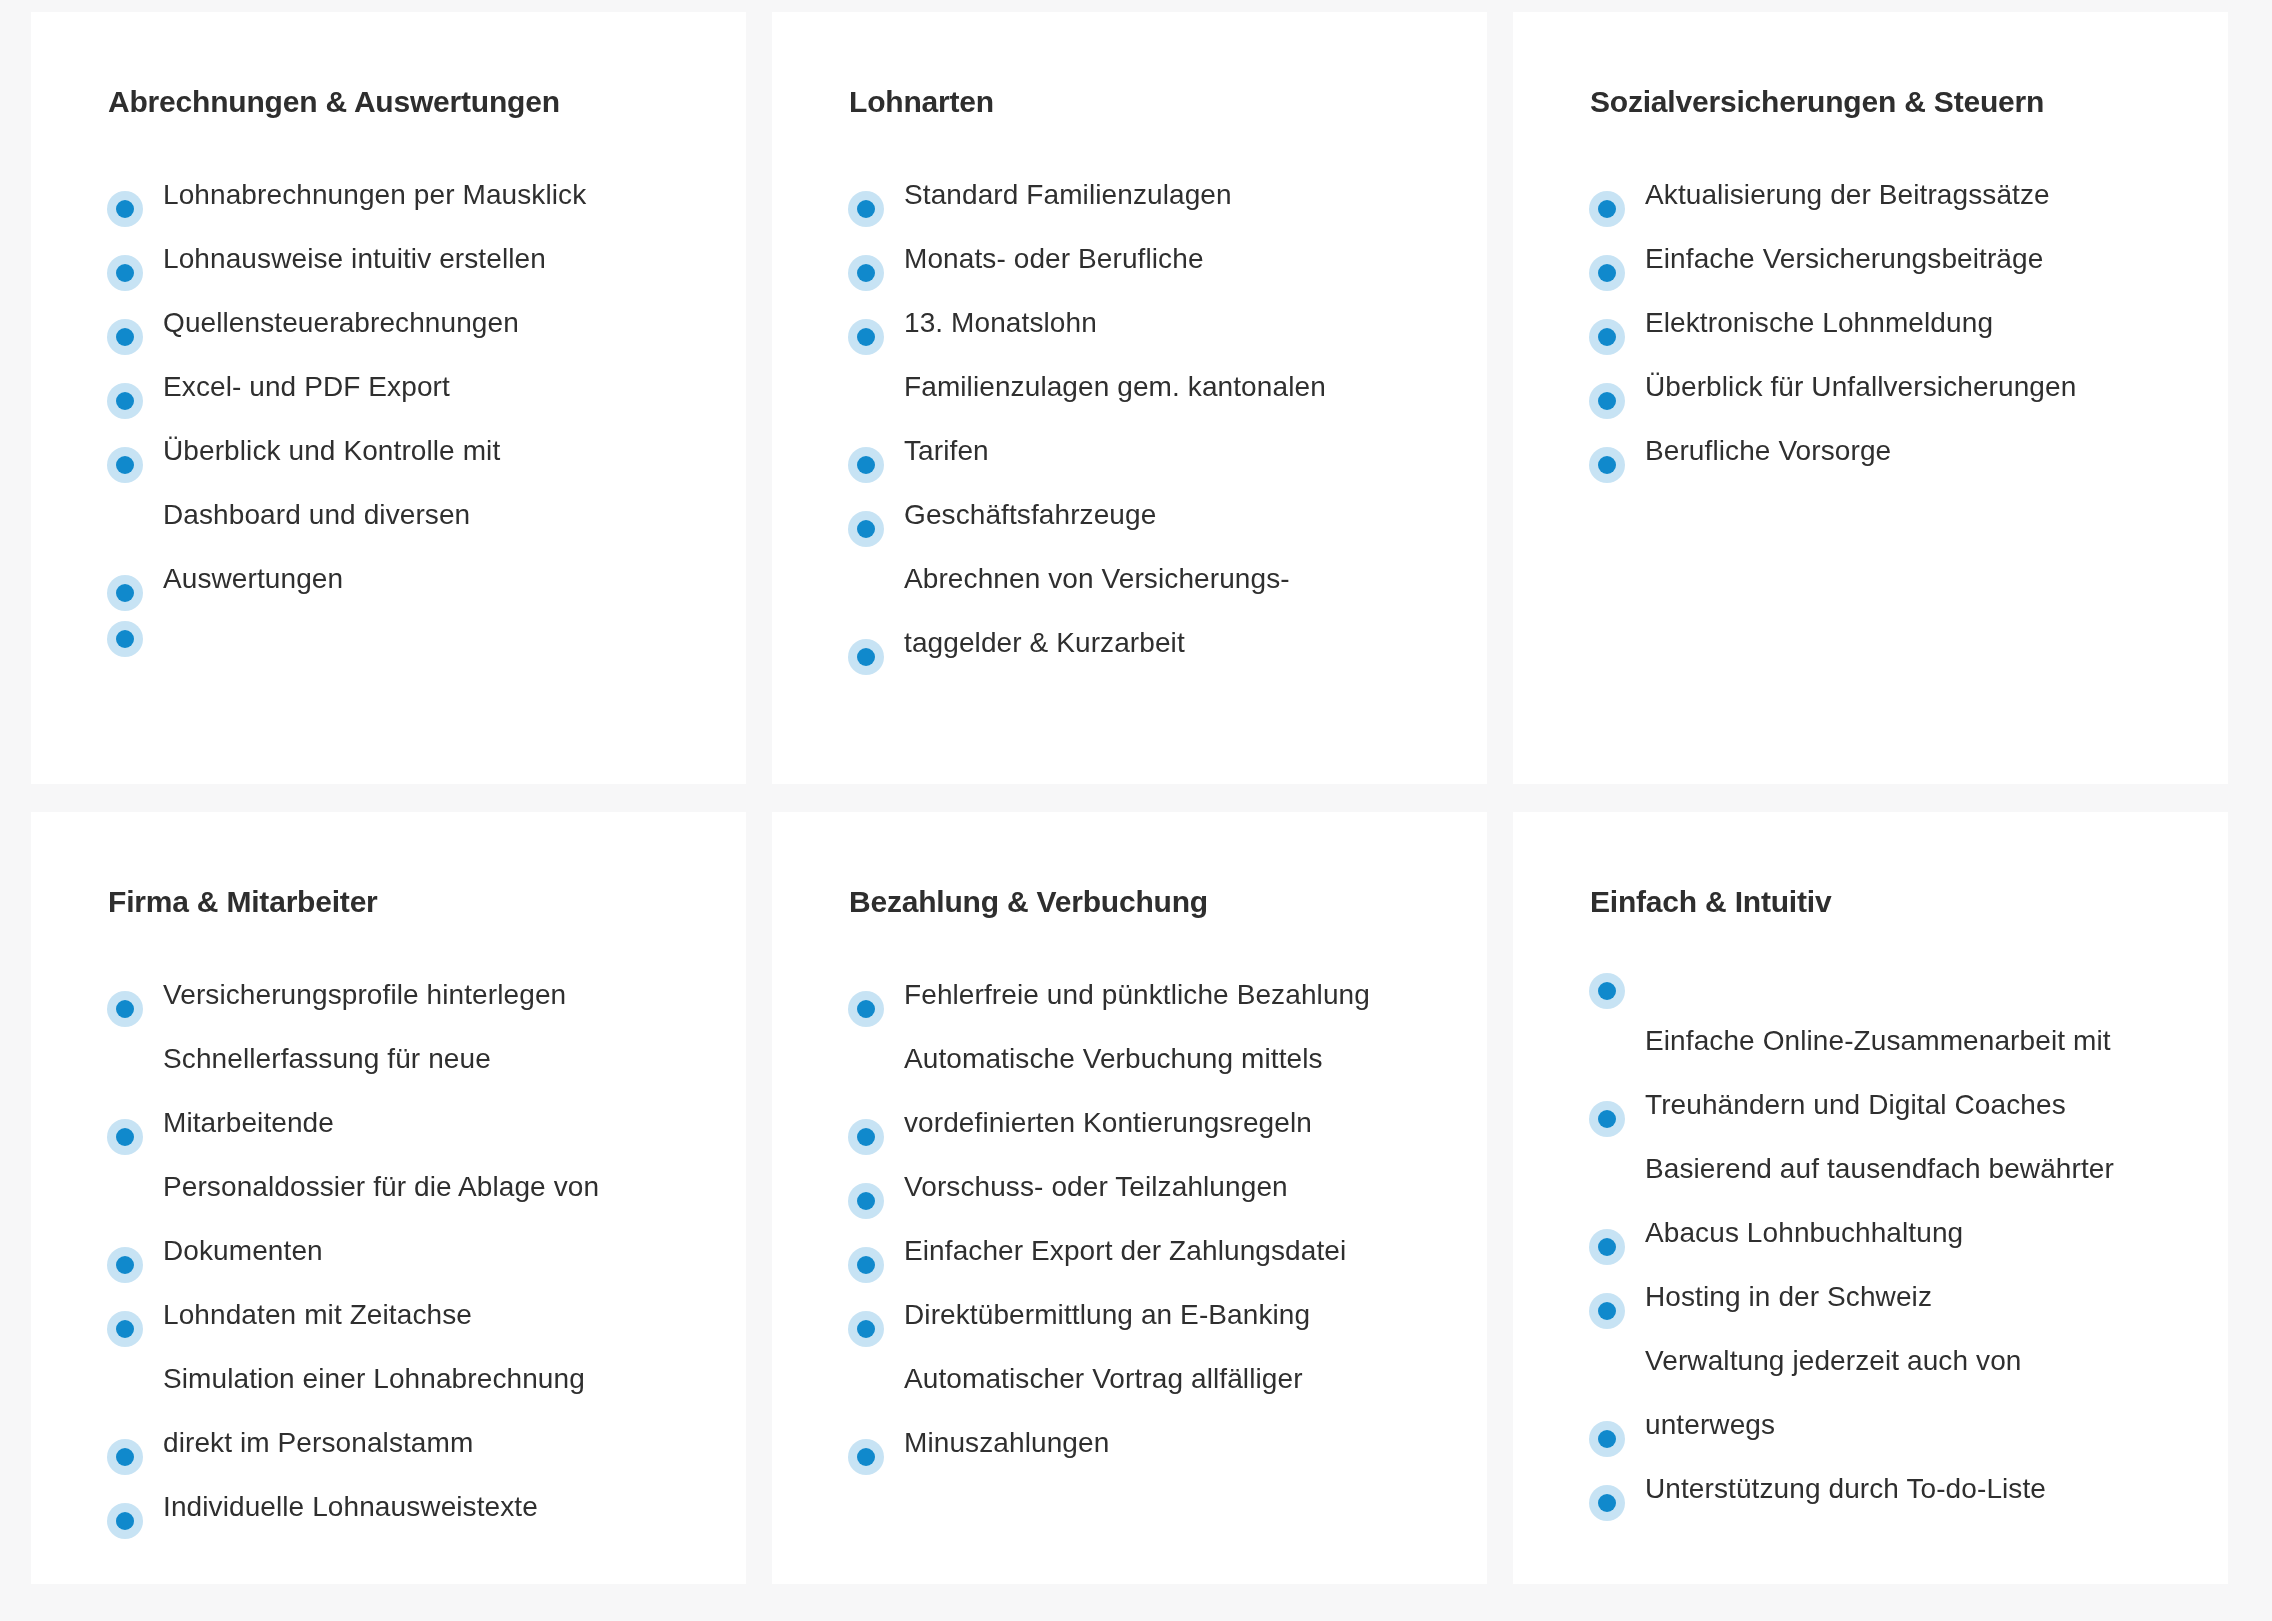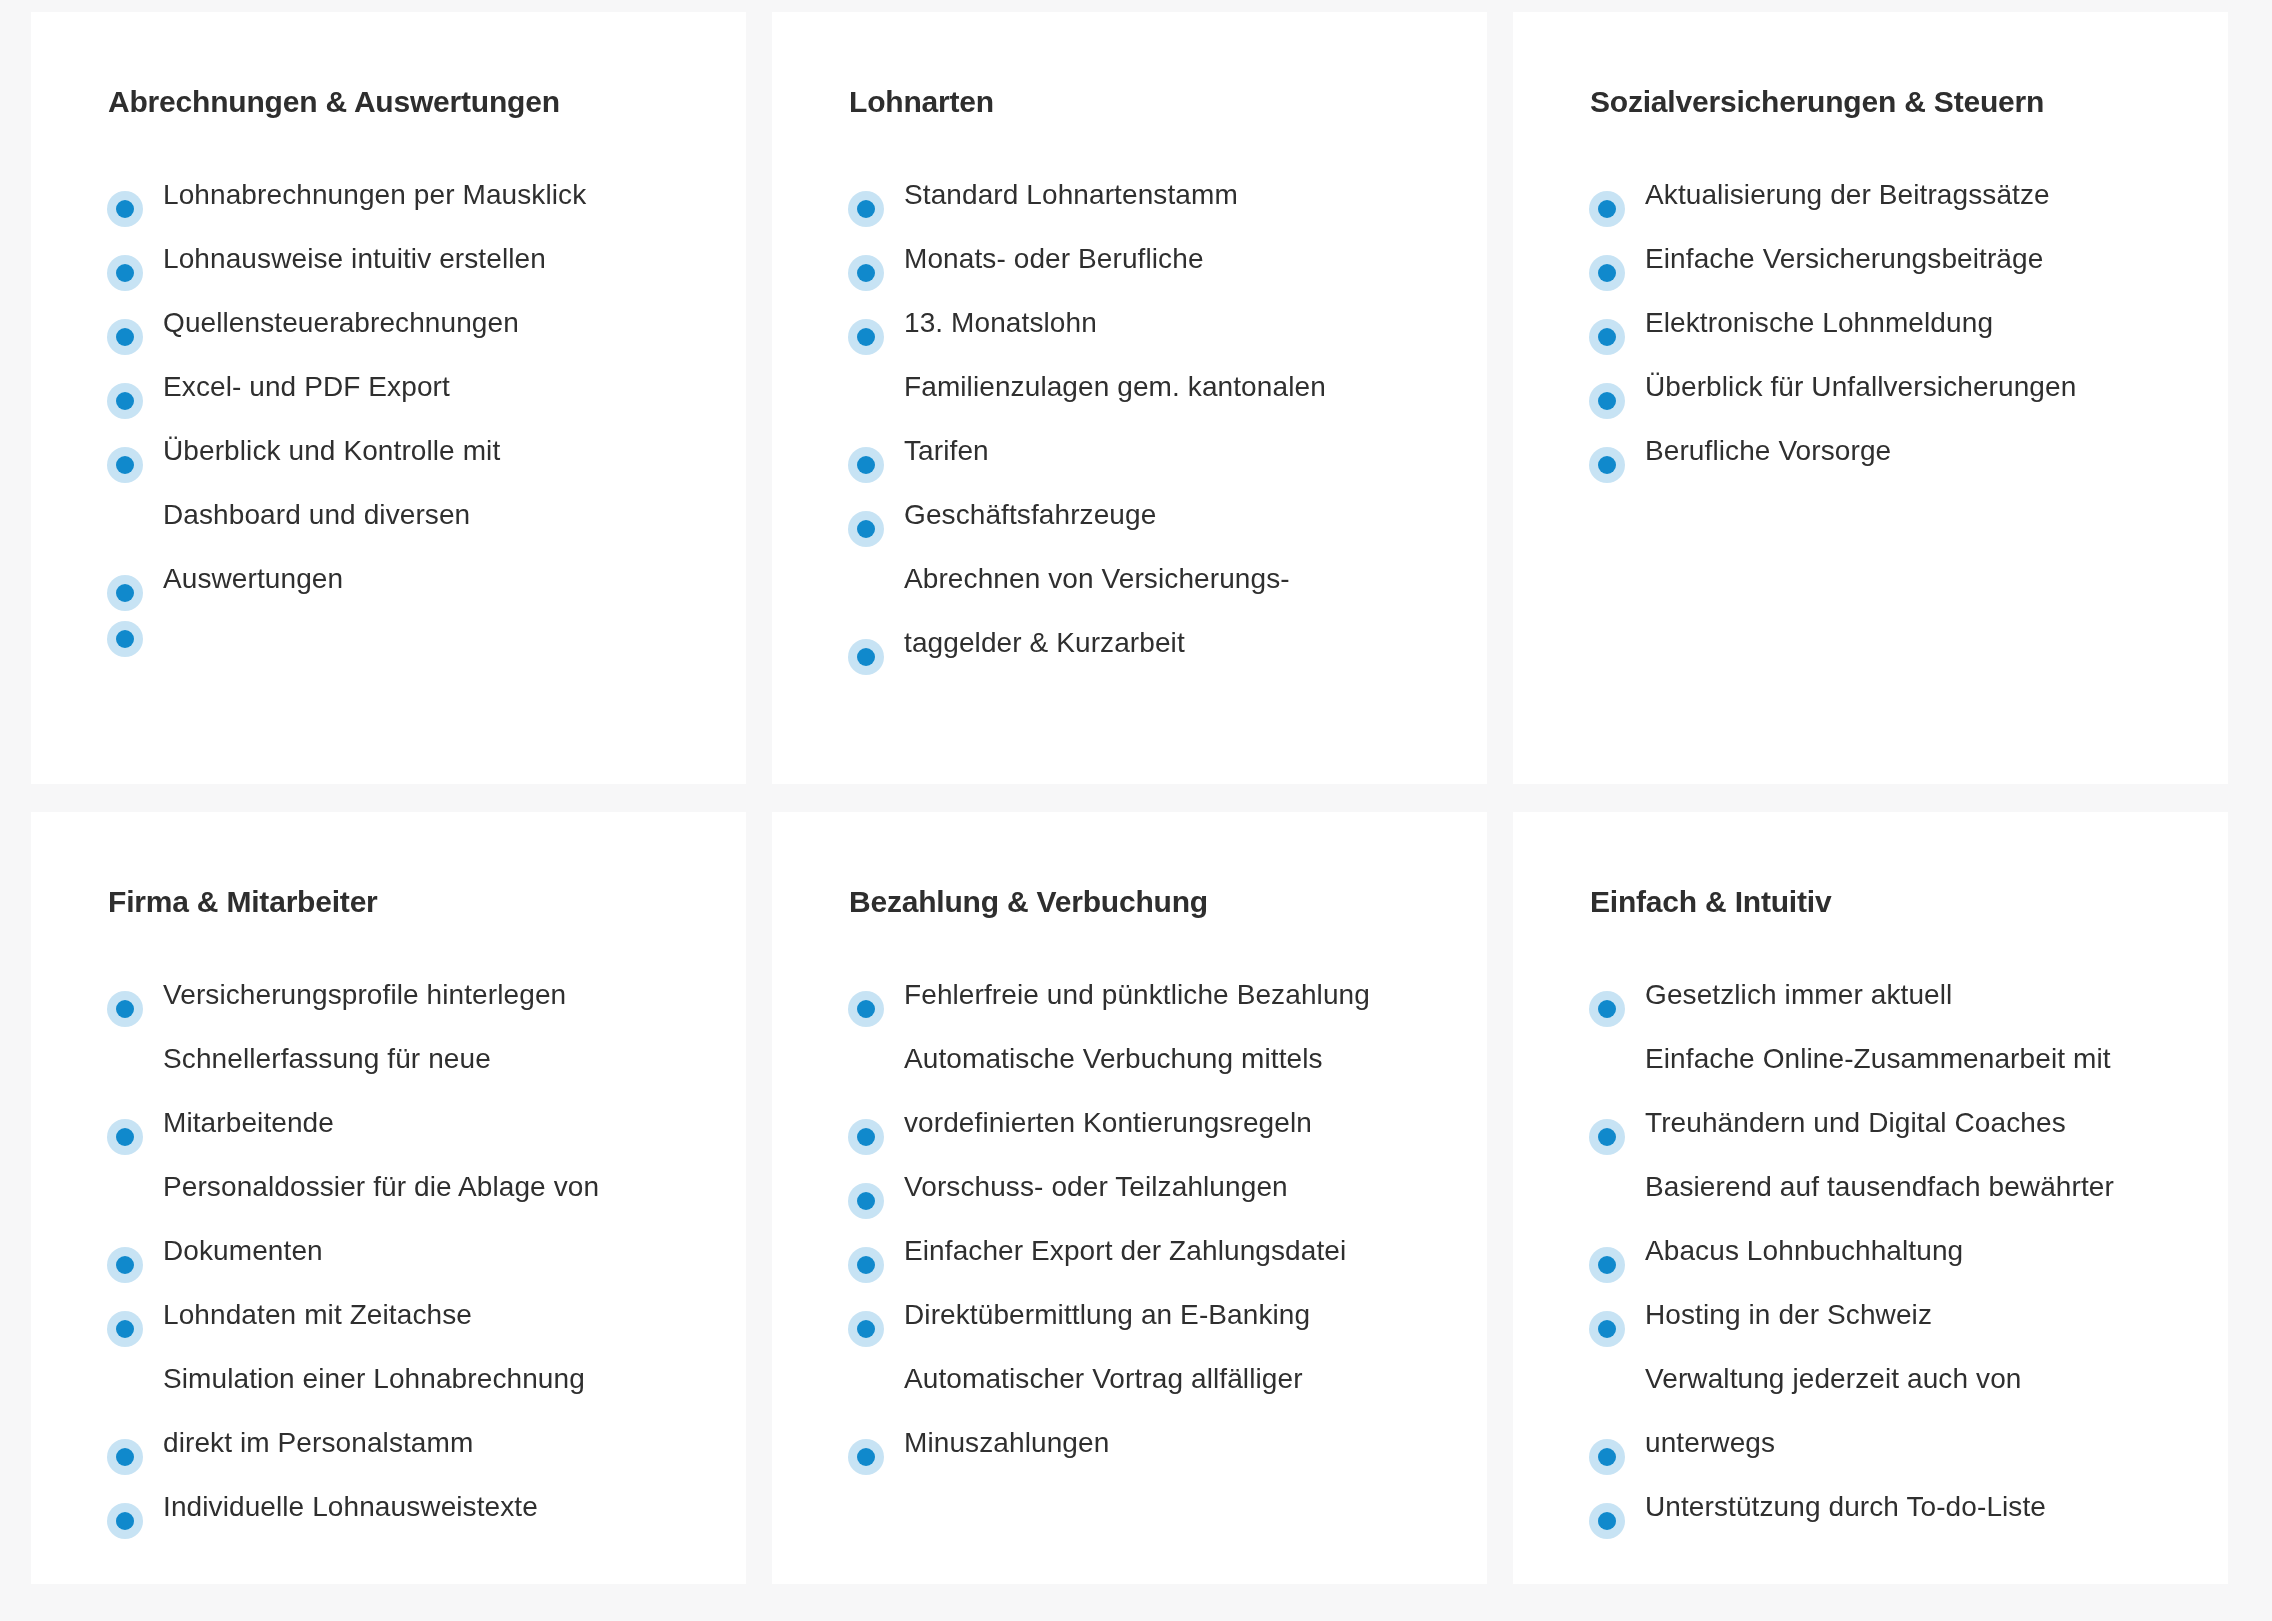--- a/index.html
+++ b/index.html
@@ -132,21 +132,21 @@
         <li class="feature-item">
           <span class="bullet-ring"></span>
         </li>
       </ul>
     </div>
     <div class="feature-card card-1">
       <h3 class="card-title">Lohnarten</h3>
       <ul class="feature-list">
         <li class="feature-item">
           <span class="bullet-ring"></span>
-          <span class="feature-text">Standard Lohnartenstamm</span>
+          <span class="feature-text">Standard Familienzulagen</span>
         </li>
         <li class="feature-item">
           <span class="bullet-ring"></span>
           <span class="feature-text">Monats- oder Berufliche</span>
         </li>
         <li class="feature-item">
           <span class="bullet-ring"></span>
           <span class="feature-text">13. Monatslohn</span>
         </li>
         <li class="feature-item">
@@ -244,21 +244,20 @@
           <span class="bullet-ring"></span>
           <span class="feature-text">Automatischer Vortrag allfälliger Minuszahlungen</span>
         </li>
       </ul>
     </div>
     <div class="feature-card card-5">
       <h3 class="card-title">Einfach &amp; Intuitiv</h3>
       <ul class="feature-list">
         <li class="feature-item">
           <span class="bullet-ring"></span>
-          <span class="feature-text">Gesetzlich immer aktuell</span>
         </li>
         <li class="feature-item">
           <span class="bullet-ring"></span>
           <span class="feature-text">Einfache Online-Zusammenarbeit mit Treuhändern und Digital Coaches</span>
         </li>
         <li class="feature-item">
           <span class="bullet-ring"></span>
           <span class="feature-text">Basierend auf tausendfach bewährter Abacus Lohnbuchhaltung</span>
         </li>
         <li class="feature-item">

